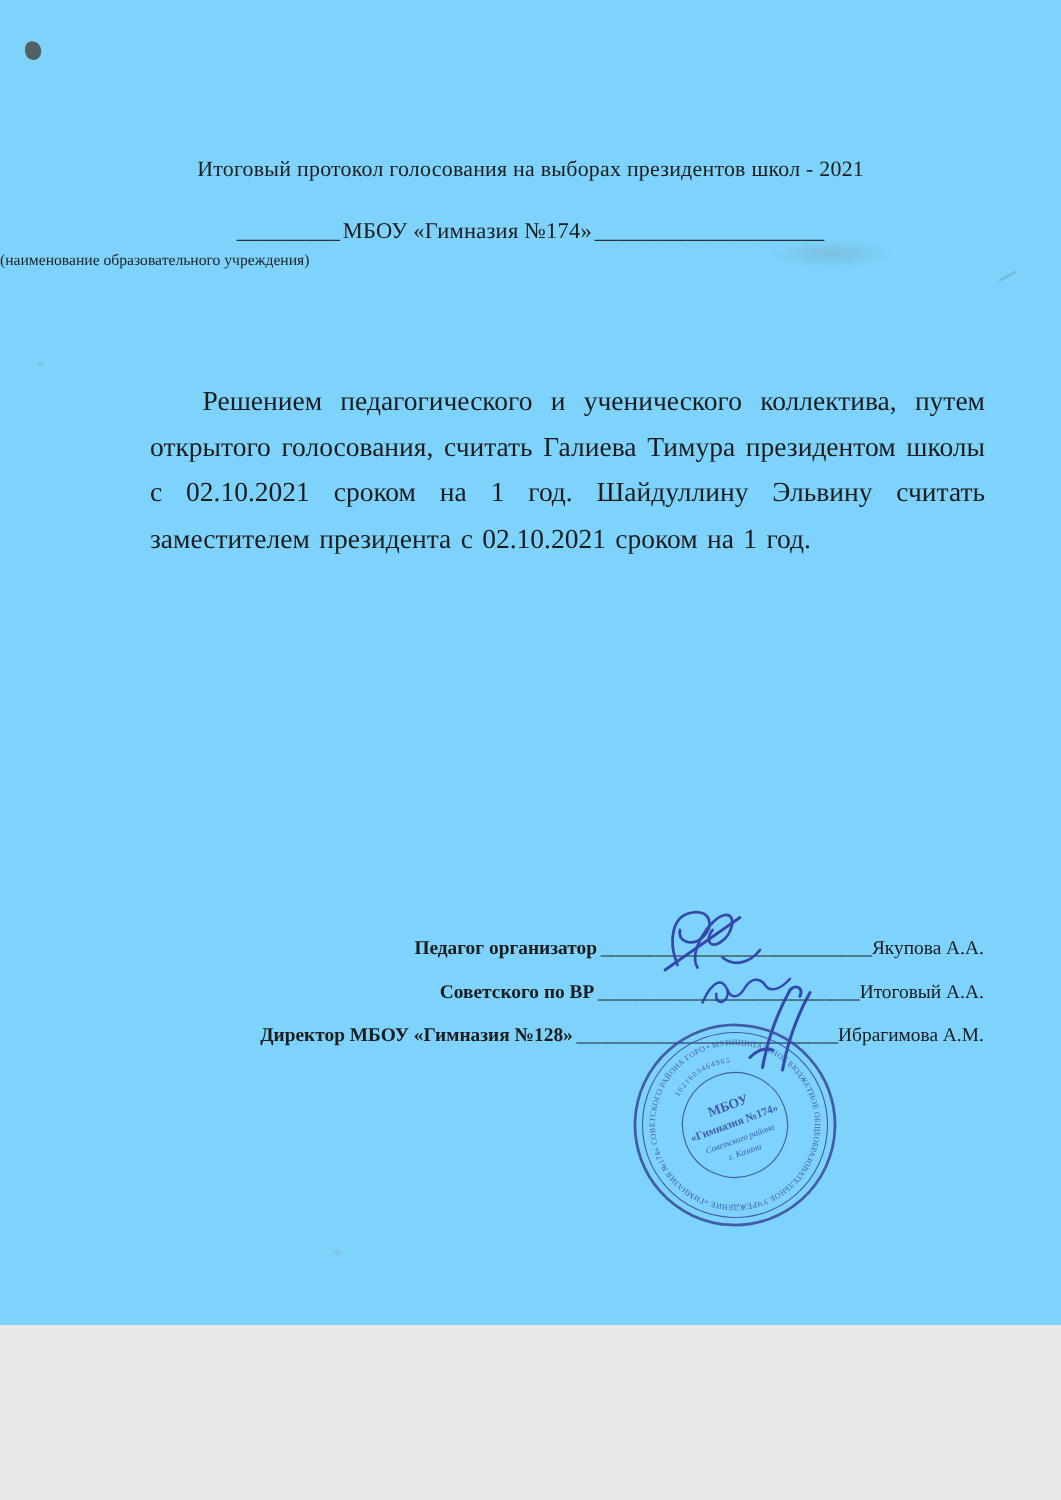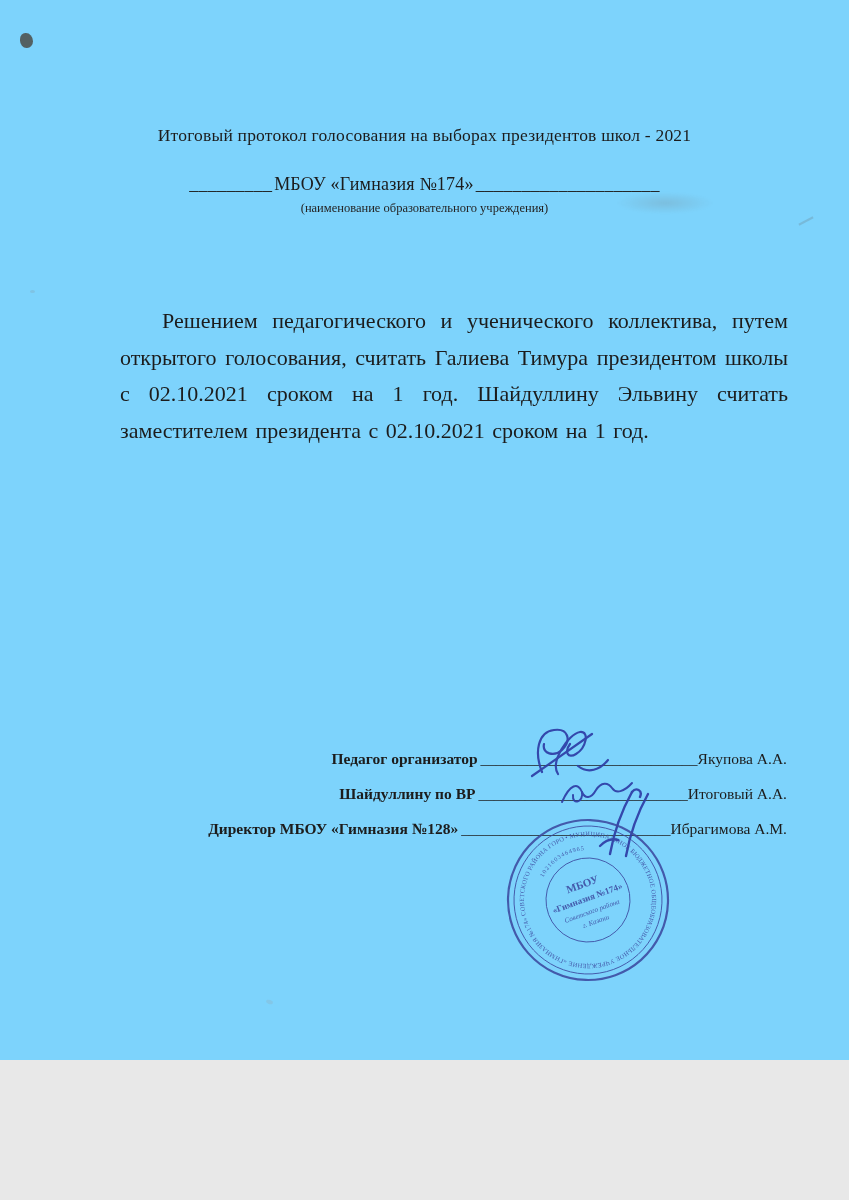--- a/index.html
+++ b/index.html
@@ -19,21 +19,21 @@
     text-align:center;letter-spacing:.2px;
   }
   .inst-line{
     position:absolute;top:174px;left:0;width:100%;
     text-align:center;font-size:18px;
     letter-spacing:.2px;white-space:nowrap;
   }
   .inst-name{padding:0 2px;}
   .caption{
     position:absolute;top:201px;left:0;width:100%;
-    text-align:center;font-size:12.5px;color:#242424;
+    text-align:left;font-size:12.5px;color:#242424;
   }
   .body-text{
     position:absolute;top:303px;left:120px;width:668px;
     margin:0;
     font-size:22px;line-height:36.5px;
     text-align:justify;text-indent:42px;
     word-spacing:2px;
   }
   .sig-row{
     position:absolute;right:62px;
@@ -75,21 +75,21 @@
   <div class="artifact a5"></div>
 
   <h1 class="title">Итоговый протокол голосования на выборах президентов школ - 2021</h1>
 
   <div class="inst-line"><span>_________</span><span class="inst-name">МБОУ «Гимназия №174»</span><span>____________________</span></div>
   <div class="caption">(наименование образовательного учреждения)</div>
 
   <p class="body-text">Решением педагогического и ученического коллектива, путем открытого голосования, считать Галиева Тимура президентом школы с 02.10.2021 сроком на 1 год. Шайдуллину Эльвину считать заместителем президента с 02.10.2021 сроком на 1 год.</p>
 
   <div class="sig-row r1"><span class="role">Педагог организатор</span><span class="rule">____________________________</span><span class="name">Якупова А.А.</span></div>
-  <div class="sig-row r2"><span class="role">Шайдуллину по ВР</span><span class="rule">___________________________</span><span class="name">Итоговый А.А.</span></div>
+  <div class="sig-row r2"><span class="role">Советского по ВР</span><span class="rule">___________________________</span><span class="name">Итоговый А.А.</span></div>
   <div class="sig-row r3"><span class="role">Директор МБОУ «Гимназия №128»</span><span class="rule">___________________________</span><span class="name">Ибрагимова А.М.</span></div>
 
   <svg class="ink" style="left:528px;top:724px;" width="92" height="58" viewBox="0 0 92 58">
     <g fill="none" stroke="#2e3da6" stroke-width="2.2" stroke-linecap="round" opacity="0.92">
       <path d="M14,48 C6,28 10,8 26,6 C40,4 44,16 34,26 C26,33 14,30 16,20"></path>
       <path d="M30,50 C22,38 40,10 52,8 C62,7 58,24 48,30 C40,35 36,28 42,20"></path>
       <path d="M4,52 L64,10"></path>
       <path d="M50,42 C60,50 72,46 80,36"></path>
     </g>
   </svg>

